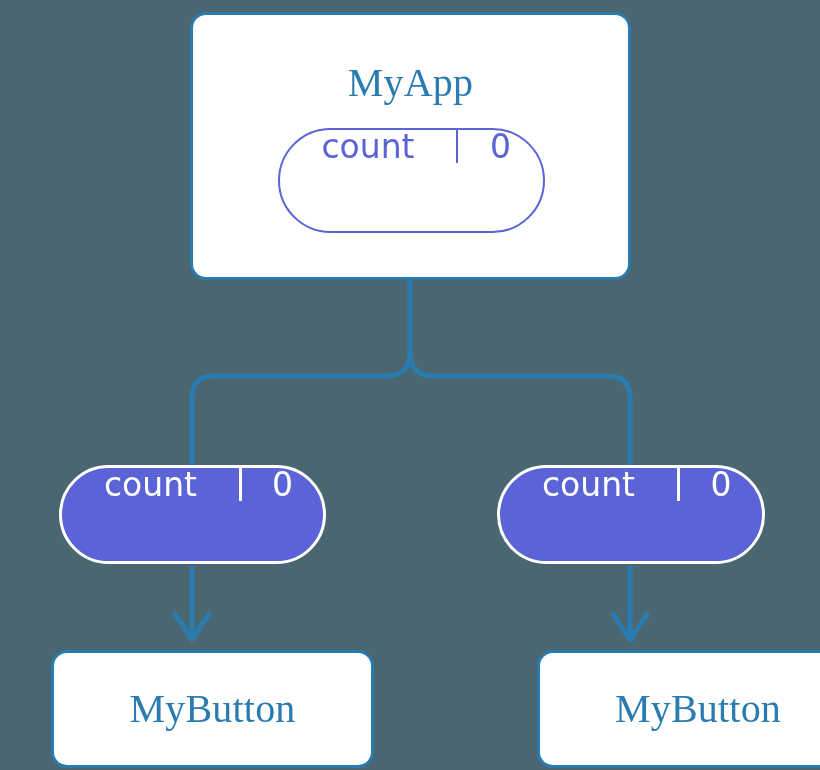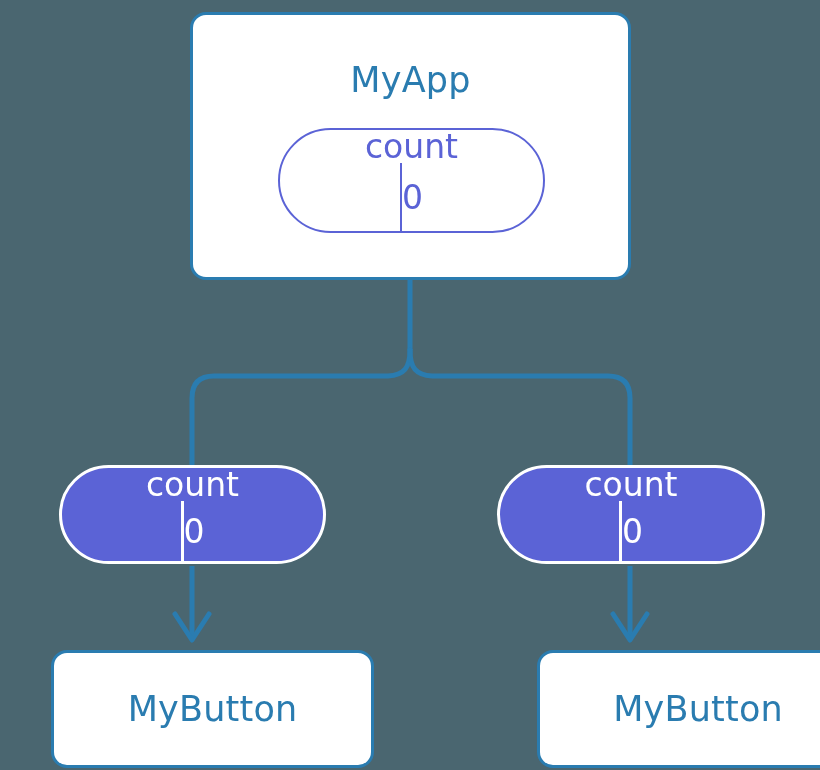--- a/index.html
+++ b/index.html
@@ -33,24 +33,25 @@
     box-sizing: border-box;
     background: #ffffff;
     border: 3px solid #2a7cb0;
     border-radius: 16px;
     display: flex;
     flex-direction: column;
     align-items: center;
   }
   .comp-title {
     color: #2a7cb0;
-    font-size: 35px;
+    font-size: 40px;
     letter-spacing: 0.2px;
     line-height: 1;
     white-space: nowrap;
+    font-family: Liberation Serif, serif;
   }
 
   #app-box {
     left: 190px;
     top: 12px;
     width: 441px;
     height: 268px;
     justify-content: flex-start;
   }
   #app-box .comp-title {
@@ -64,24 +65,23 @@
     margin-left: 44px;
   }
   #btn-box-left  { left: 7px;   width: 323px; }
   #btn-box-right { left: 493px; width: 322px; }
 
   
   .pill {
     position: absolute;
     box-sizing: border-box;
     display: flex;
-    align-items: center;
+    align-items: flex-start;
     border-radius: 999px;
     overflow: hidden;
-    flex-direction: column;
   }
   .pill .pill-key,
   .pill .pill-val {
     display: flex;
     align-items: center;
     justify-content: center;
     font-size: 33px;
     line-height: 1;
     white-space: nowrap;
   }

